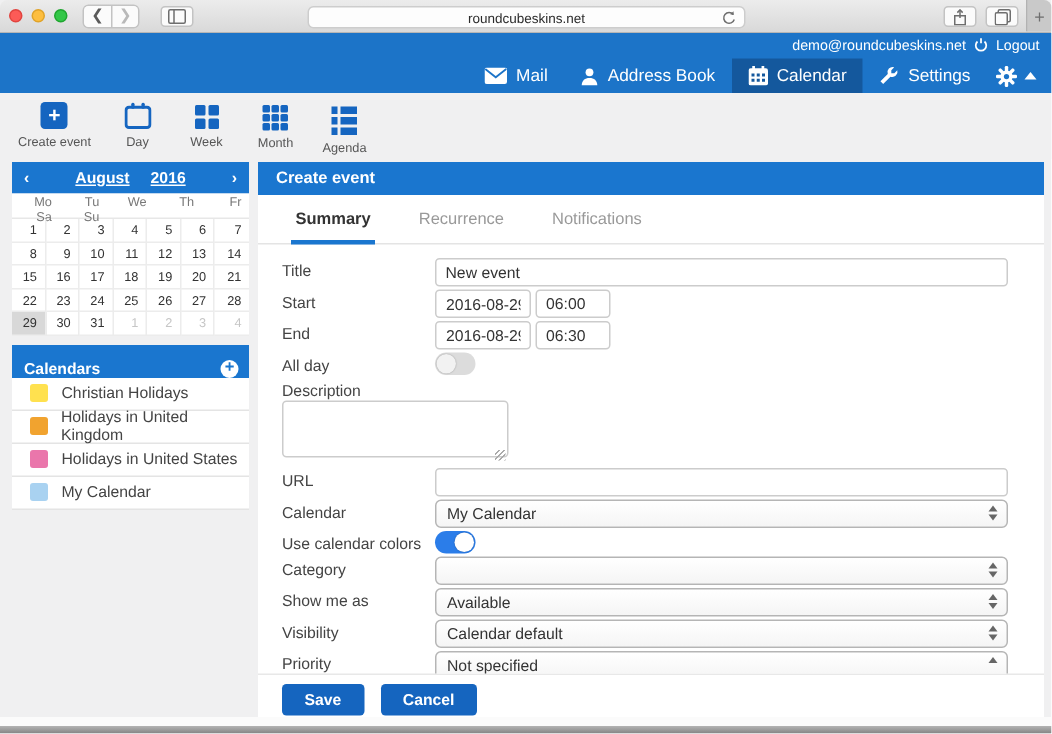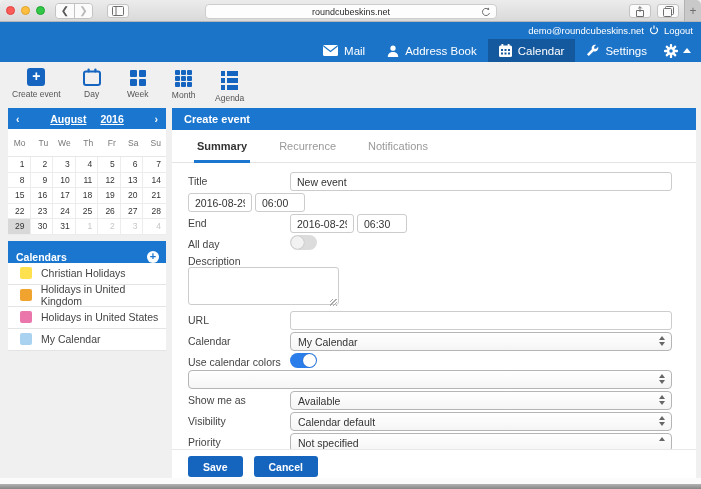--- a/index.html
+++ b/index.html
@@ -58,21 +58,21 @@
   .ico-agenda .row { display:flex; gap:2px; }
   .ico-agenda .sq { width:4.5px; height:4.5px; background:#1565c0; }
   .ico-agenda .bar { width:11px; height:4.5px; background:#1565c0; }
 
   
   .sidebar { position:absolute; left:8px; top:108px; width:158px; bottom:15px; background:#f0f0f1; }
   .minical-header { height:21px; background:#1a76cf; color:#fff; display:flex; align-items:center;
     font-size:10.5px; font-weight:bold; padding:0 8px; }
   .minical-title { flex:1; text-align:center; }
   .minical-title span { text-decoration:underline; margin:0 7px; }
-  .minical-dow { display:grid; grid-template-columns:repeat(7,1fr); background:#fff; height:28px;
+  .minical-dow { display:grid; grid-template-columns:repeat(5,1fr); background:#fff; height:17px;
     font-size:8.5px; color:#777; align-items:center; border-bottom:1px solid #e7e7e7; }
   .minical-dow div { text-align:right; padding-right:5px; }
   .minical-grid { display:grid; grid-template-columns:repeat(7,1fr); background:#fff; }
   .cal-cell { height:15.5px; font-size:8.5px; color:#333; text-align:right; padding:2px 5px 0 0;
     border-right:1px solid #ececec; border-bottom:1px solid #ececec; }
   .cal-cell:nth-child(7n){ border-right:none; }
   .cal-cell.muted { color:#c6c6c6; }
   .cal-cell.selected { background:#d8d8d8; }
   .cals-header { margin-top:6px; height:22px; background:#1a76cf; color:#fff; display:flex;
     align-items:flex-end; justify-content:space-between; padding:0 7px 0 8px;
@@ -390,20 +390,21 @@
     </div>
 
     <div class="form">
       <div class="frow">
         <div class="flabel">Title</div>
         <div class="fctrl">
             <input class="txt" type="text" value="New event" style="">
           </div>
       </div>
       <div class="frow">
+        <div class="flabel">Start</div>
         <div class="fctrl">
           <input class="txt date" type="text" value="2016-08-29" style="">
           <input class="txt time" type="text" value="06:00" style="">
         </div>
       </div>
       <div class="frow">
         <div class="flabel">End</div>
         <div class="fctrl">
           <input class="txt date" type="text" value="2016-08-29" style="">
           <input class="txt time" type="text" value="06:30" style="">
@@ -446,20 +447,21 @@
       </div>
       <div class="frow">
         <div class="flabel">Use calendar colors</div>
         <div class="fctrl">
           <div class="toggle on">
             <div class="knob"></div>
           </div>
         </div>
       </div>
       <div class="frow">
+        <div class="flabel">Category</div>
         <div class="fctrl">
           <div class="select">
             <span></span>
             <span class="stepper">
                 <span class="up"></span>
                 <span class="down"></span>
               </span>
           </div>
         </div>
       </div>

